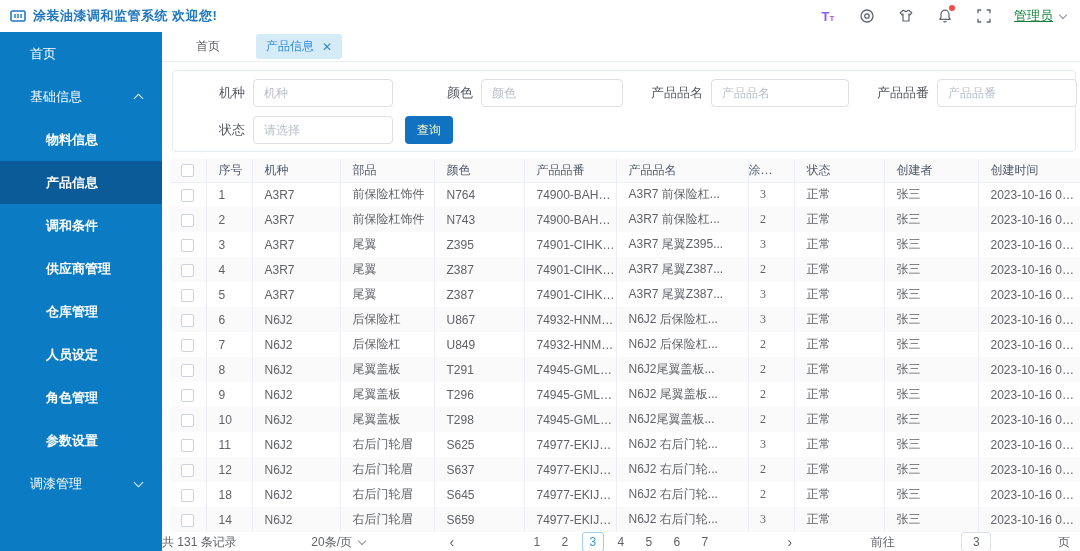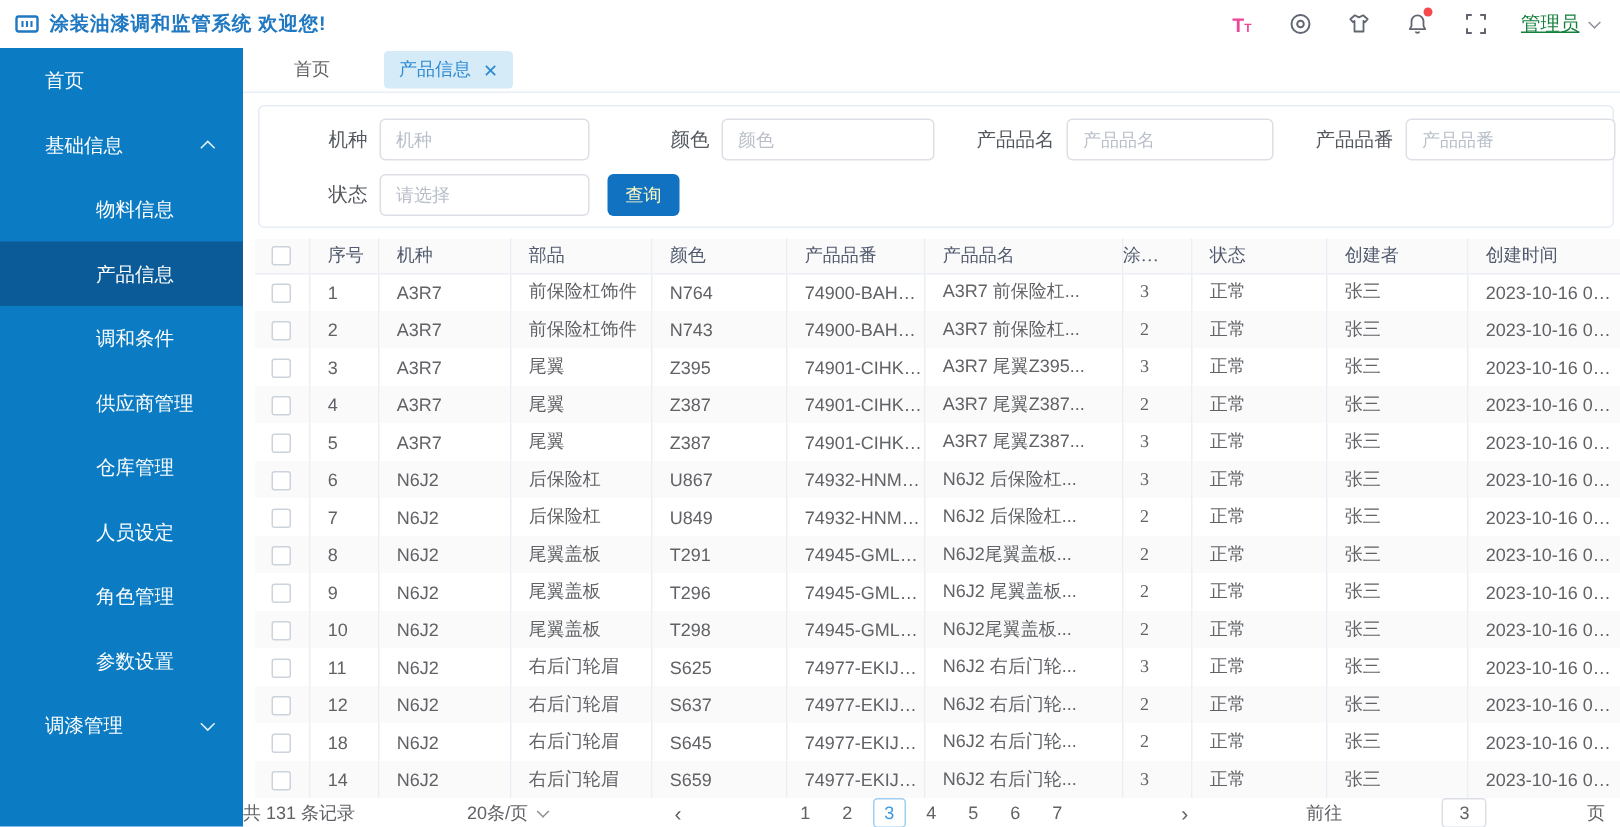--- a/index.html
+++ b/index.html
@@ -8,35 +8,35 @@
 
   
   .header { position:absolute; top:0; left:0; width:1080px; height:32px; background:#fff;
             display:flex; align-items:center; justify-content:space-between; padding:0 14px 0 10px; }
   .header-left { display:flex; align-items:center; gap:7px; }
   .app-title { color:#1f78c1; font-size:13px; font-weight:700; letter-spacing:.5px; }
   .header-right { display:flex; align-items:center; gap:21px; color:#5f6670; }
   .hicon { position:relative; display:inline-flex; align-items:center; justify-content:center;
            width:18px; height:18px; cursor:pointer; }
   .hicon svg { display:block; }
-  .tt { font-size:13px; font-weight:700; color:#ec4899; line-height:1;text-align:right; }
+  .tt { font-size:13px; font-weight:700; color:#8b5cf6; line-height:1;text-align:right; }
   .tt small { font-size:8px; font-weight:700; }
   .badge-dot { position:absolute; top:-2px; right:-1px; width:6px; height:6px; border-radius:50%;
                background:#f5484d; }
   .user-menu { display:flex; align-items:center; gap:7px; cursor:pointer; }
   .user-name { font-size:13px; color:#15803d;text-decoration:underline; }
   .chev-sm { width:6px; height:6px; border-right:1.4px solid #8a9099; border-bottom:1.4px solid #8a9099;
              transform:rotate(45deg); margin-top:-3px; }
 
   
   .sidebar { position:absolute; top:32px; left:0; width:162px; height:519px; background:#0b7cc4; }
   .side-item { height:43px; display:flex; align-items:center; justify-content:space-between;
                color:#fff; font-size:13px; cursor:pointer; padding-right:20px; }
   .side-item.top, .side-item.group { padding-left:30px; }
-  .side-item.sub { padding-left:64px; }
+  .side-item.sub { padding-left:46px;font-weight:bold; }
   .side-item.active { background:#0b5b98; }
   .chev { width:7px; height:7px; border-right:1.6px solid rgba(255,255,255,.9);
           border-bottom:1.6px solid rgba(255,255,255,.9); }
   .chev.expanded { transform:rotate(-135deg); margin-top:4px; }
   .chev.collapsed { transform:rotate(45deg); margin-top:-3px; }
 
   
   .main { position:absolute; top:32px; left:162px; width:918px; height:519px; background:#fff;
           display:flex; flex-direction:column; }
 

